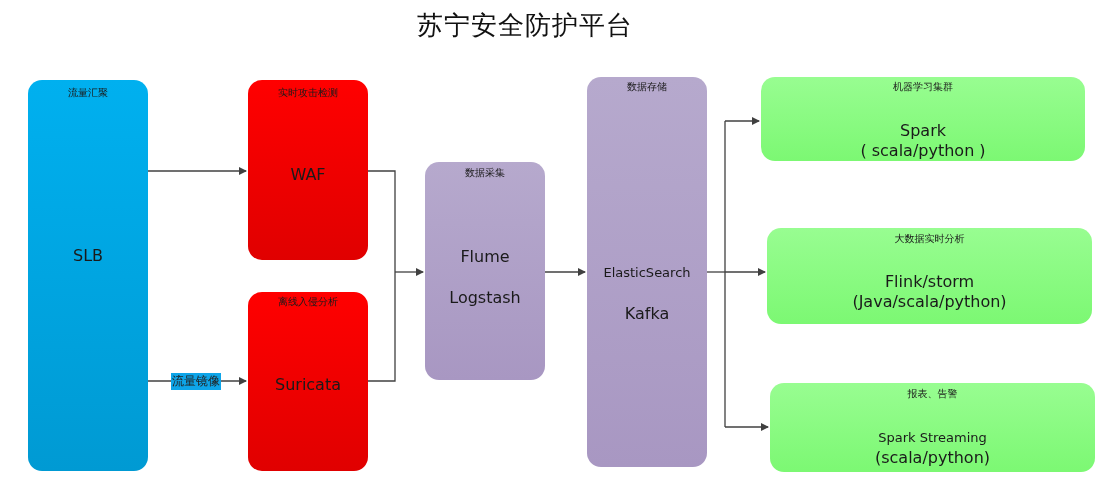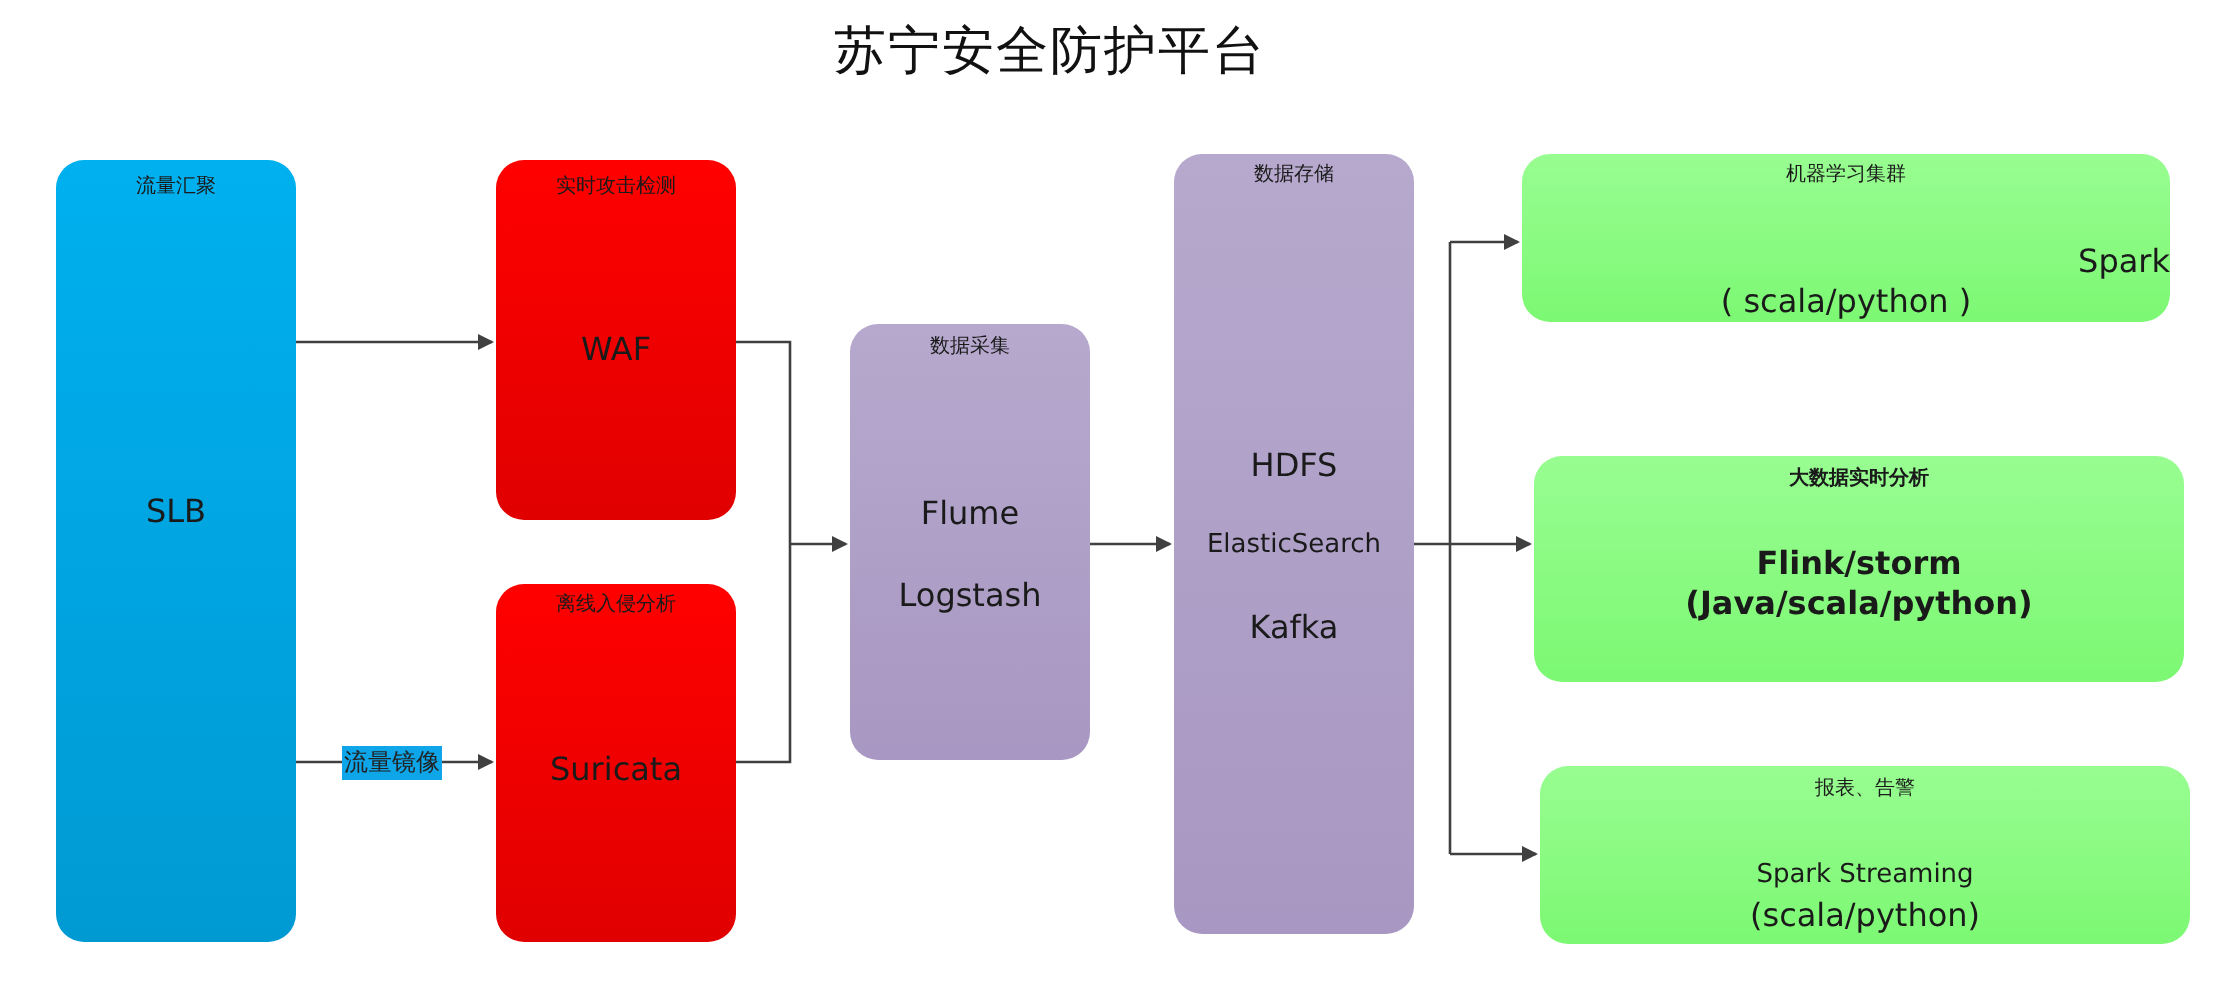--- a/index.html
+++ b/index.html
@@ -70,32 +70,31 @@
 </div>
 
 <div class="box purple" style="left:425px; top:162px; width:120px; height:218px;">
   <div class="hdr" style="top:4px;">数据采集</div>
   <div class="txt" style="top:85px;">Flume</div>
   <div class="txt" style="top:126px;">Logstash</div>
 </div>
 
 <div class="box purple" style="left:587px; top:77px; width:120px; height:390px;">
   <div class="hdr" style="top:3px;">数据存储</div>
-  <div class="txt" style="top:146px;">HDFS</div>
   <div class="txt small" style="top:188px;">ElasticSearch</div>
   <div class="txt" style="top:227px;">Kafka</div>
 </div>
 
 <div class="box green" style="left:761px; top:77px; width:324px; height:84px;">
   <div class="hdr" style="top:3px;">机器学习集群</div>
-  <div class="txt" style="top:44px;text-align:right;">Spark</div>
+  <div class="txt" style="top:44px;">Spark</div>
   <div class="txt" style="top:64px;">( scala/python )</div>
 </div>
 
-<div class="box green" style="left:767px; top:228px; width:325px; height:113px;font-weight:bold;">
+<div class="box green" style="left:767px; top:228px; width:325px; height:96px;">
   <div class="hdr" style="top:4px;">大数据实时分析</div>
   <div class="txt" style="top:44px;">Flink/storm</div>
   <div class="txt" style="top:64px;">(Java/scala/python)</div>
 </div>
 
 <div class="box green" style="left:770px; top:383px; width:325px; height:89px;">
   <div class="hdr" style="top:4px;">报表、告警</div>
   <div class="txt small" style="top:47px;">Spark Streaming</div>
   <div class="txt" style="top:65px;">(scala/python)</div>
 </div>

